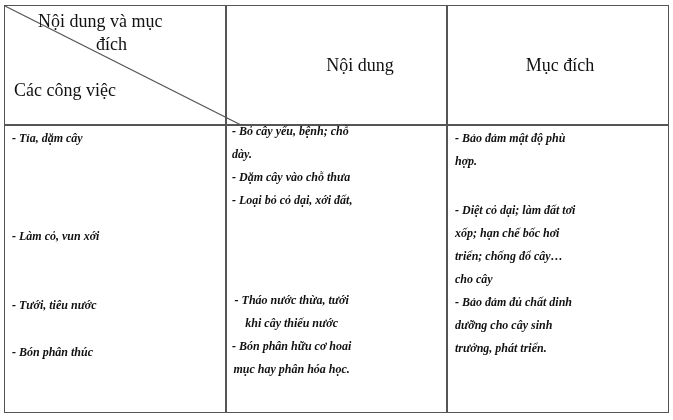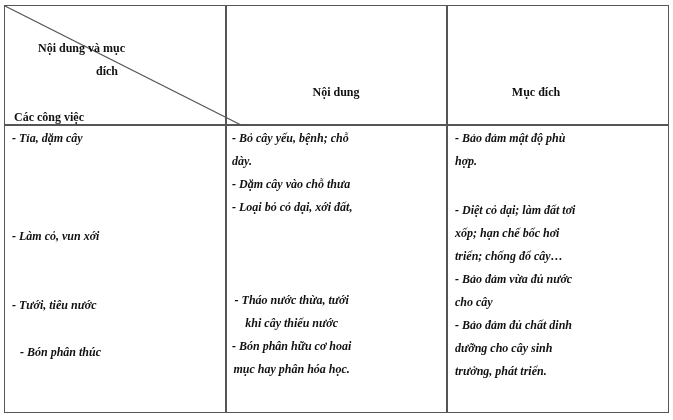--- a/index.html
+++ b/index.html
@@ -3,22 +3,22 @@
   <meta charset="utf-8">
   <style>
     html, body { margin: 0; padding: 0; background: #ffffff; }
     body { width: 673px; height: 420px; position: relative; overflow: hidden;
            font-family: "Liberation Serif", "DejaVu Serif", serif; color: #111; }
     .table { position: absolute; left: 4px; top: 5px; width: 665px; height: 408px;
              border: 1.5px solid #555; box-sizing: border-box; }
     .vline { position: absolute; top: 5px; width: 1.5px; height: 408px; background: #555; }
     .hline { position: absolute; left: 4px; width: 665px; height: 1.5px; background: #555; }
     .diag { position: absolute; left: 0; top: 0; }
-    .hdr { position: absolute; font-weight: bold; font-size: 12px; line-height: 23px; margin-top: 27px; }
-    .hdr-center { text-align: center; }
+    .hdr { position: absolute; font-weight: normal; font-size: 18px; line-height: 23px; }
+    .hdr-center { text-align: center; padding-left: 24px; }
     .cell-text { position: absolute; font-style: italic; font-size: 12px; line-height: 23px; white-space: nowrap; font-weight: bold; }
     .line { display: block; height: 23px; }
   </style>
 </head>
 <body>
 
 <div class="table"></div>
 <div class="vline" style="left:225px"></div>
 <div class="vline" style="left:446px"></div>
 <div class="hline" style="top:124px"></div>
@@ -30,41 +30,40 @@
 <div class="hdr" style="left:38px; top:10px;">Nội dung và mục</div>
 <div class="hdr" style="left:96px; top:33px;">đích</div>
 <div class="hdr" style="left:14px; top:79px;">Các công việc</div>
 
 <div class="hdr hdr-center" style="left:226px; width:220px; top:54px;">Nội dung</div>
 <div class="hdr hdr-center" style="left:447px; width:178px; top:54px;">Mục đích</div>
 
 <div class="cell-text" style="left:12px; top:127px;">- Tỉa, dặm cây</div>
 <div class="cell-text" style="left:12px; top:199px;margin-top:26px;">- Làm cỏ, vun xới</div>
 <div class="cell-text" style="left:12px; top:294px;">- Tưới, tiêu nước</div>
-<div class="cell-text" style="left:12px; top:341px;margin-left:8px;">- Bón phân thúc</div>
+<div class="cell-text" style="left:12px; top:341px;">- Bón phân thúc</div>
 
-<div class="cell-text" style="left:232px; top:127px;">
+<div class="cell-text" style="left:232px; top:120px;">
   <span class="line">- Bỏ cây yếu, bệnh; chỗ</span>
   <span class="line">dày.</span>
   <span class="line">- Dặm cây vào chỗ thưa</span>
   <span class="line">- Loại bỏ cỏ dại, xới đất,</span>
 </div>
 <div class="cell-text" style="left:232px; top:289px;text-align:center;">
   <span class="line">- Tháo nước thừa, tưới</span>
   <span class="line">khi cây thiếu nước</span>
   <span class="line">- Bón phân hữu cơ hoai</span>
   <span class="line">mục hay phân hóa học.</span>
 </div>
 
 <div class="cell-text" style="left:455px; top:127px;">
   <span class="line">- Bảo đảm mật độ phù</span>
   <span class="line">hợp.</span>
 </div>
 <div class="cell-text" style="left:455px; top:199px;">
   <span class="line">- Diệt cỏ dại; làm đất tơi</span>
   <span class="line">xốp; hạn chế bốc hơi</span>
   <span class="line">triển; chống đổ cây…</span>
-  <span class="line">- Bảo đảm vừa đủ nước</span>
   <span class="line">cho cây</span>
   <span class="line">- Bảo đảm đủ chất dinh</span>
   <span class="line">dưỡng cho cây sinh</span>
   <span class="line">trưởng, phát triển.</span>
 </div>
 
 </body></html>

